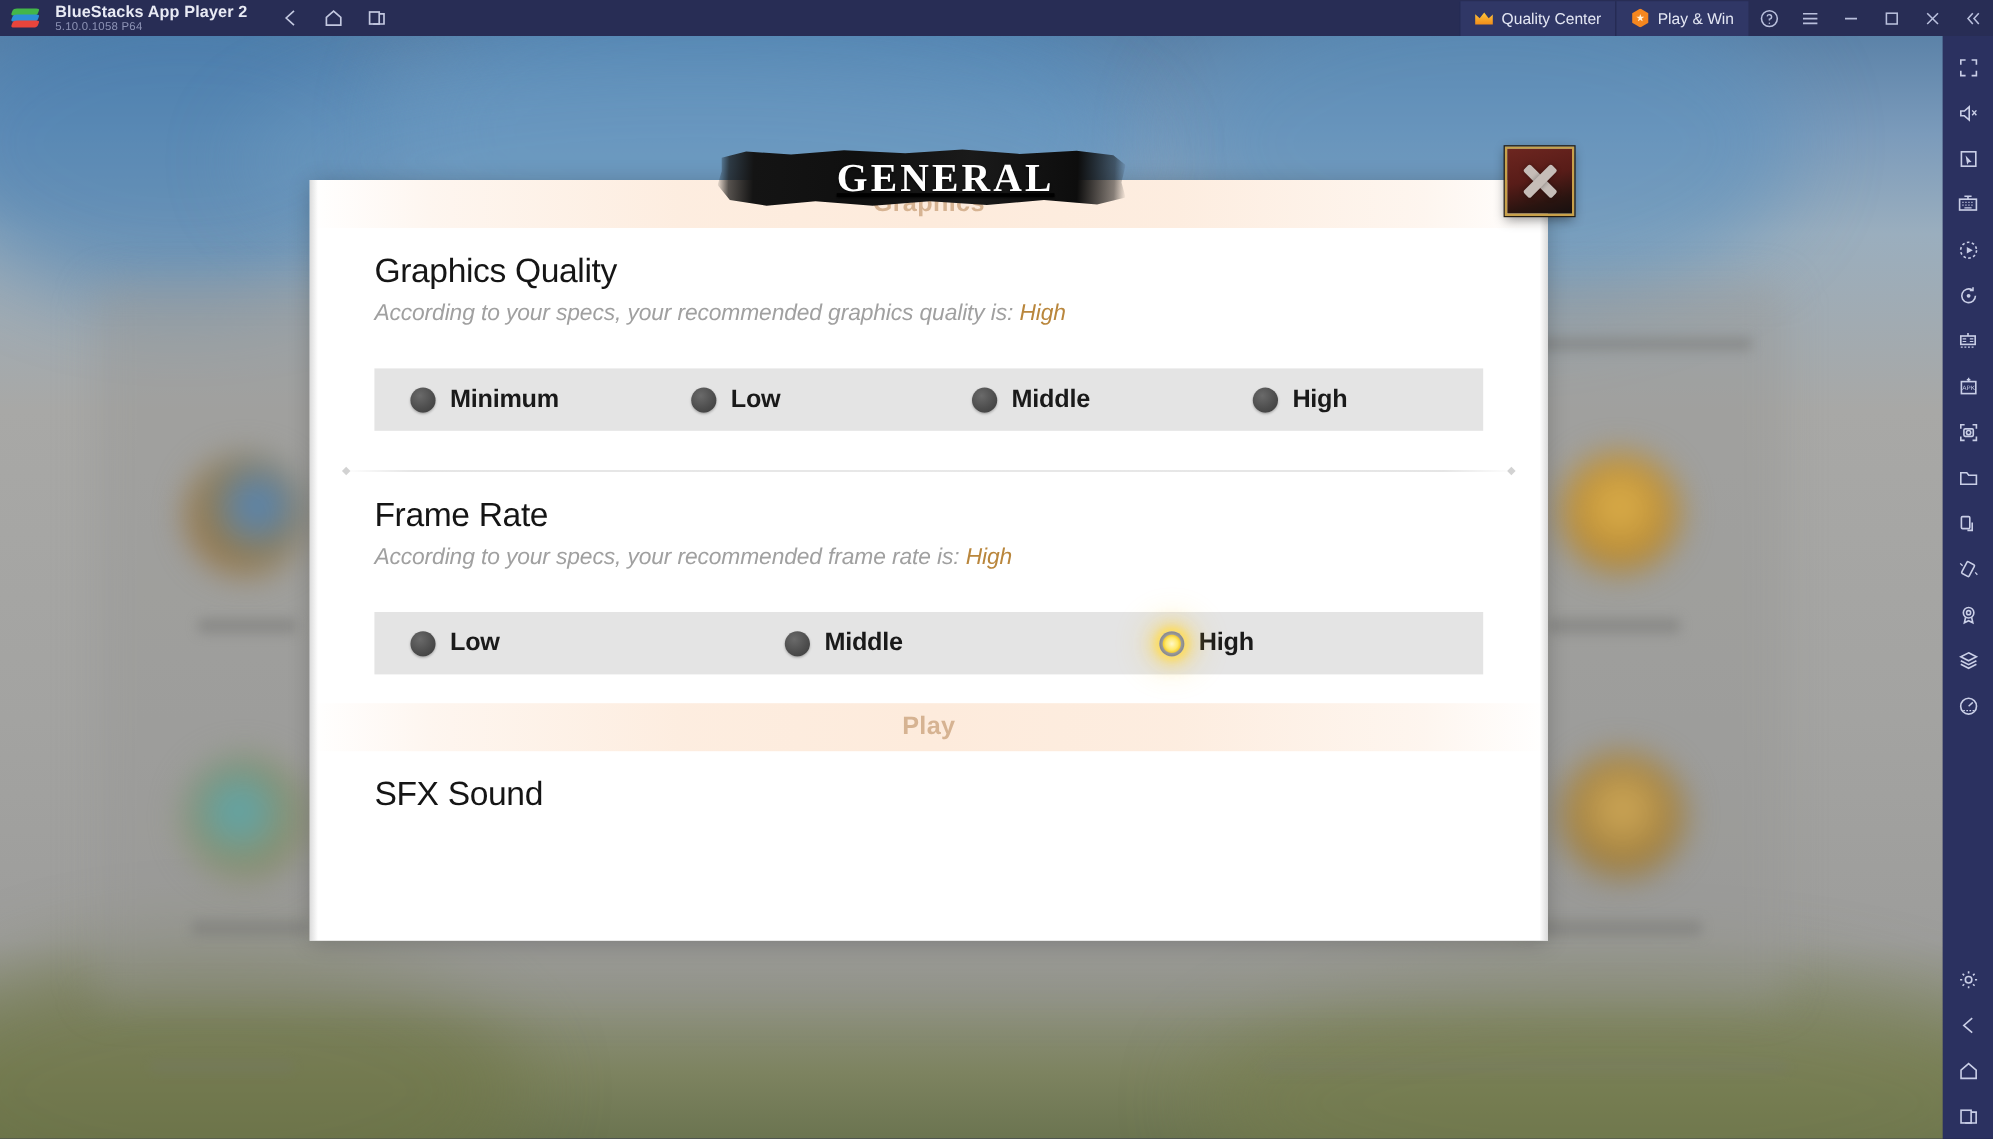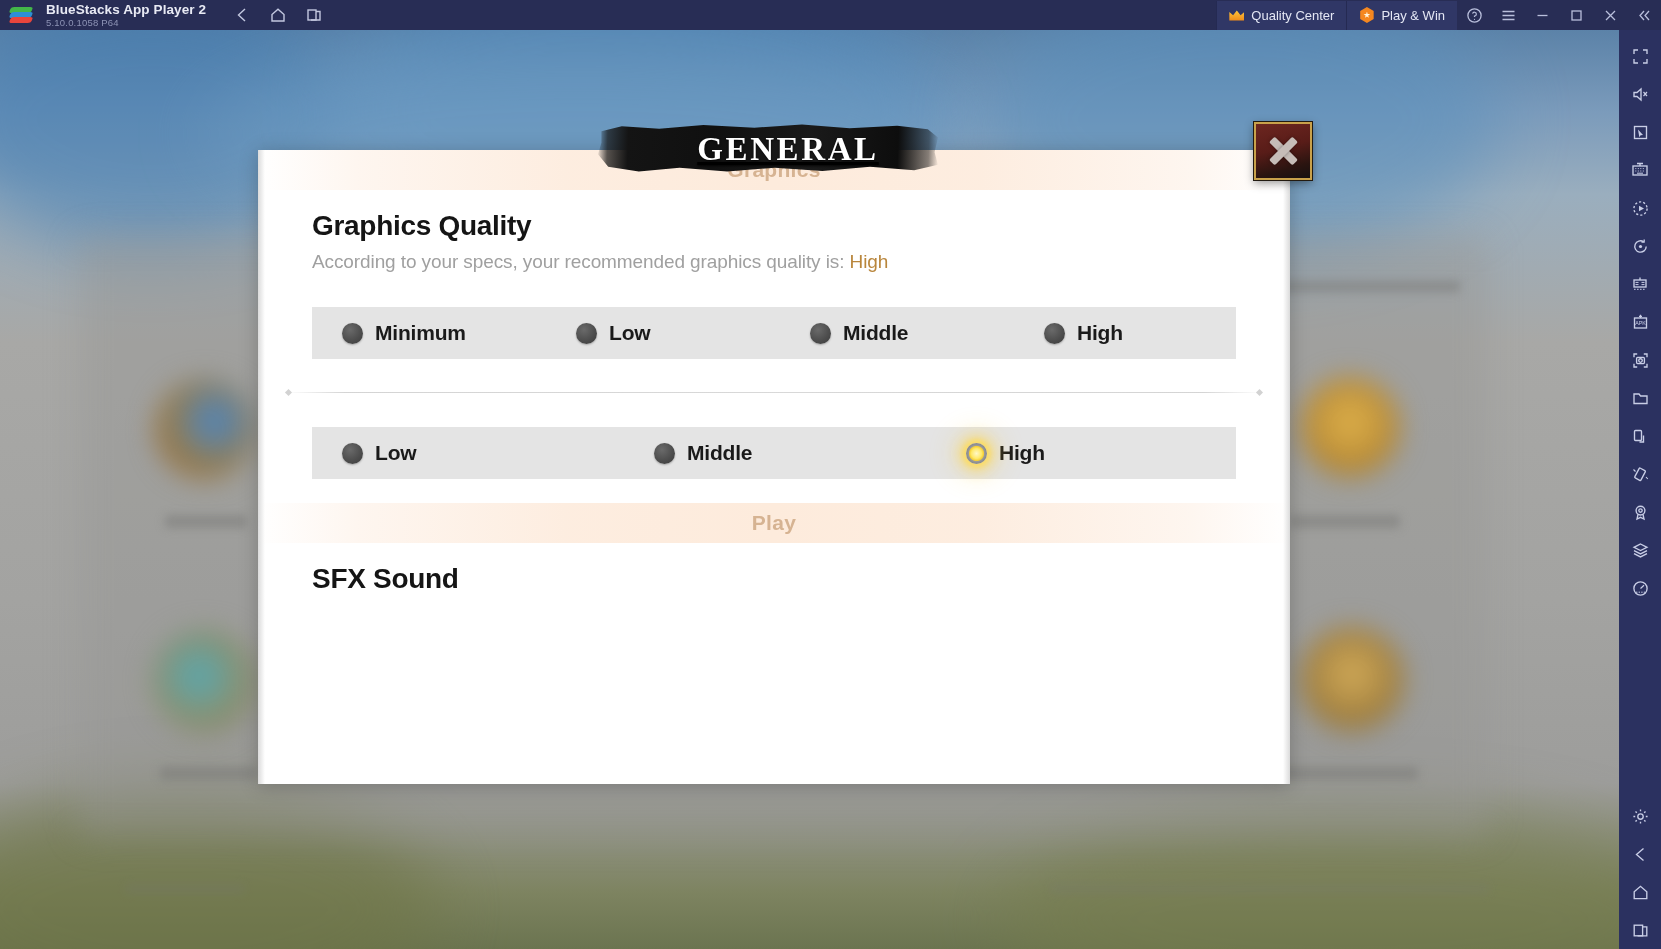--- a/index.html
+++ b/index.html
@@ -263,29 +263,30 @@
   .section-band span {
     color: #d6b392;
     font-size: 21px;
     font-weight: bold;
     letter-spacing: .3px;
   }
 
   .setting-title {
     color: #151515;
     font-size: 28px;
-    font-weight: bold;
+    font-weight: normal;
     letter-spacing: -.3px;
     margin-top: 20px;
   }
   .setting-desc {
     color: #a0a0a0;
     font-size: 19px;
     margin-top: 9px;
     letter-spacing: -.1px;
+    font-style: italic;
   }
   .setting-desc b {
     color: #b9863c;
     font-weight: normal;
   }
 
   .options {
     margin-top: 34px;
     height: 52px;
     background: #e4e4e4;
@@ -430,20 +431,22 @@
             <div class="opt">
               <span class="radio"></span>
               <span class="opt-label">High</span>
             </div>
           </div>
         </div>
 
         <div class="divider"></div>
 
         <div>
+          <div class="setting-title">Frame Rate</div>
+          <div class="setting-desc"><span>According to your specs, your recommended frame rate is: </span><b>High</b></div>
 
           <div class="options">
             <div class="opt">
               <span class="radio"></span>
               <span class="opt-label">Low</span>
             </div>
             <div class="opt">
               <span class="radio"></span>
               <span class="opt-label">Middle</span>
             </div>

